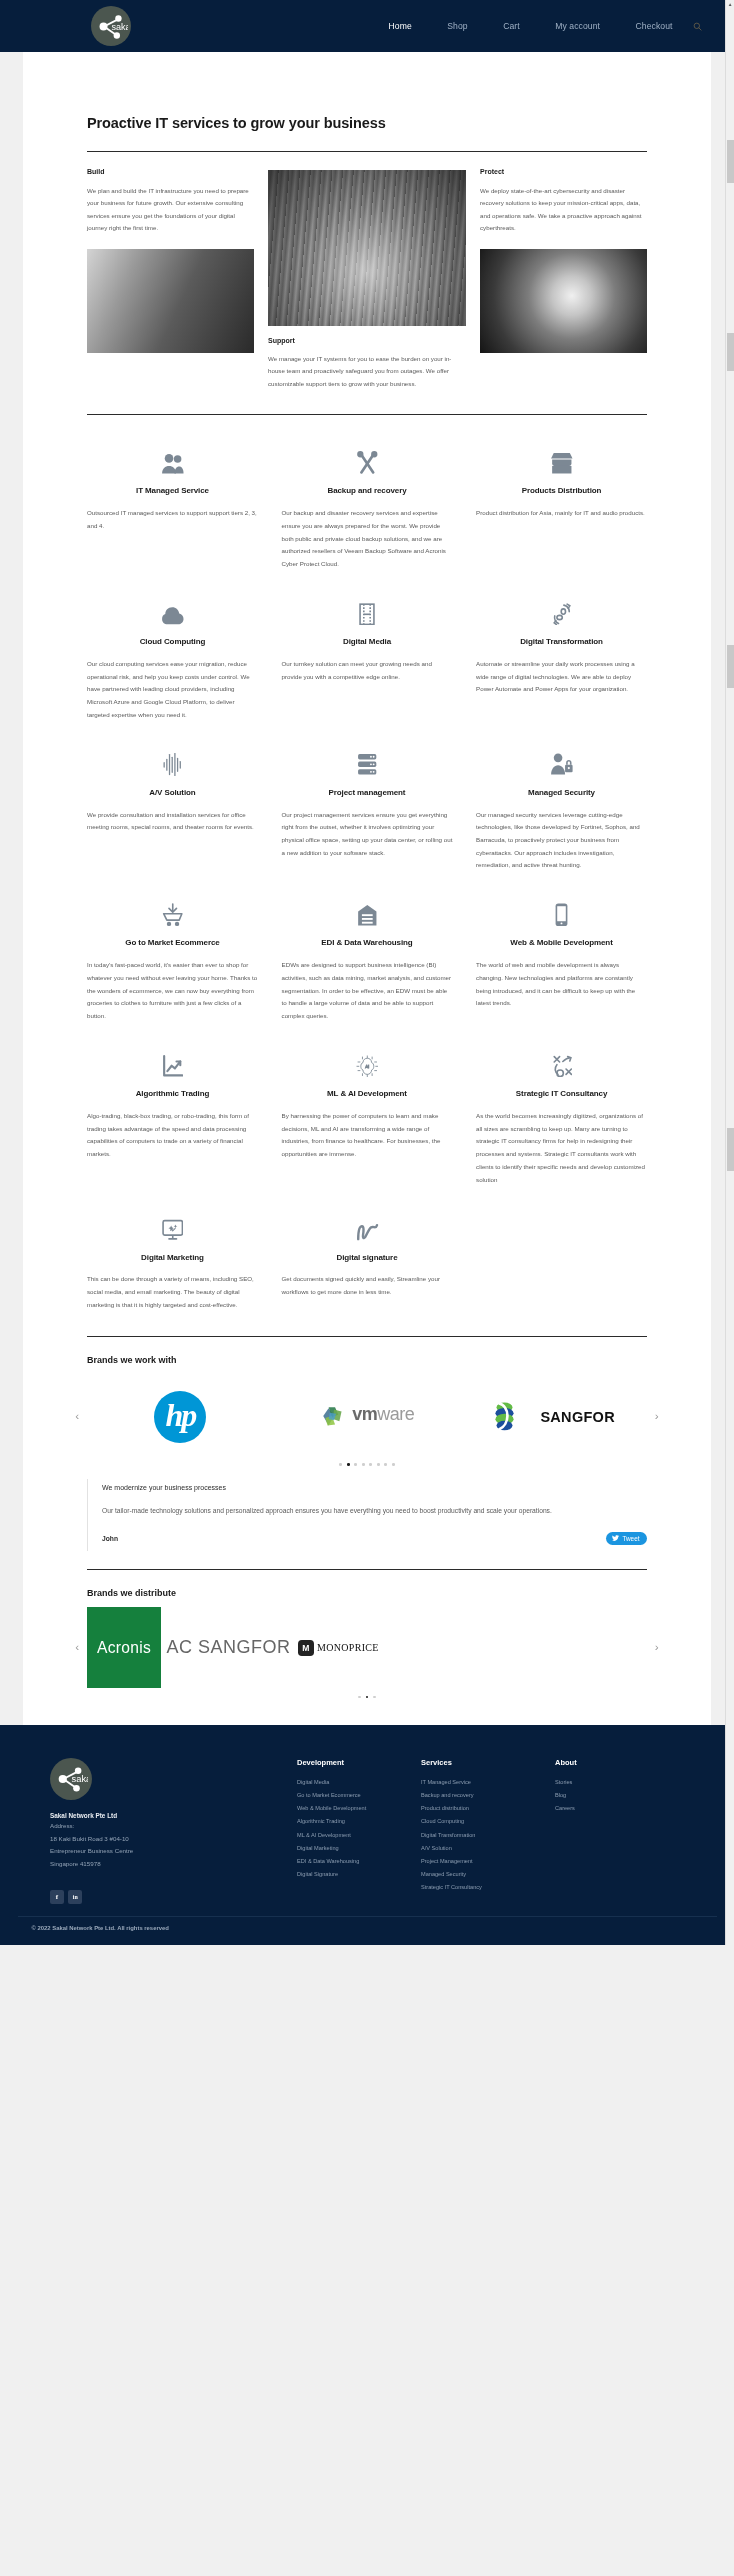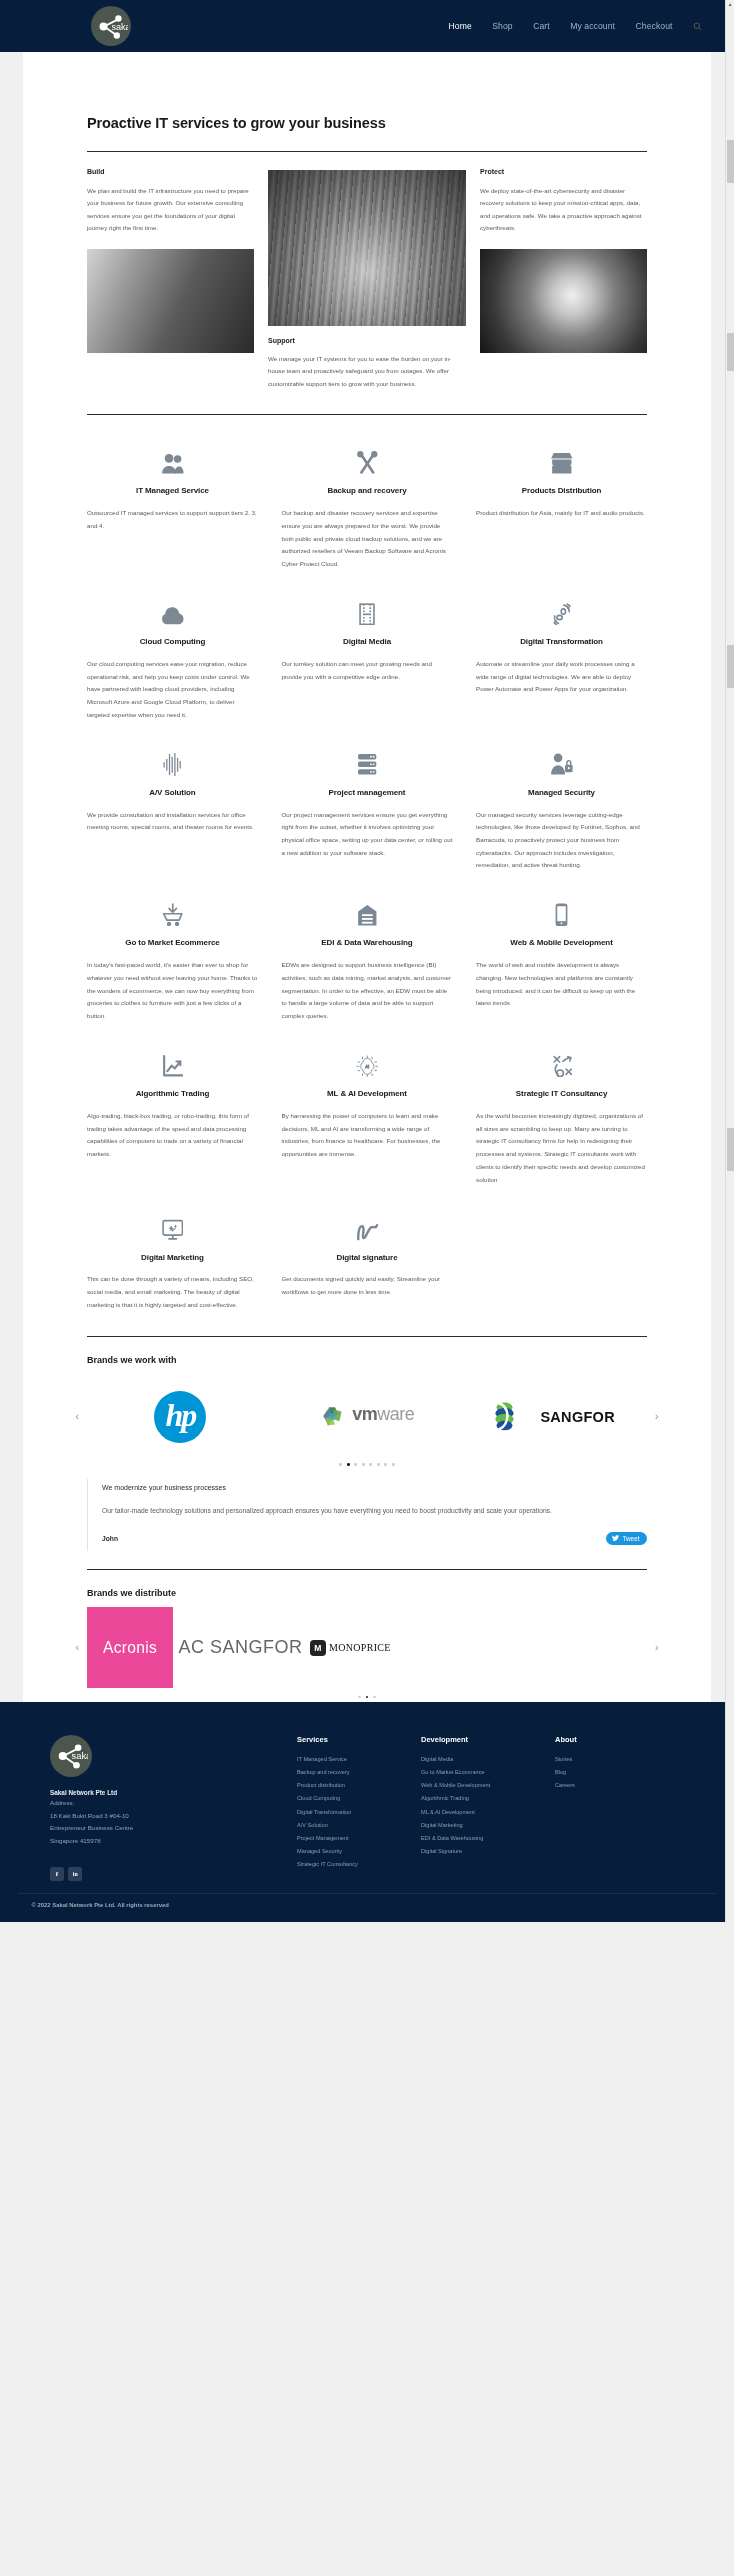--- a/index.html
+++ b/index.html
@@ -38,30 +38,31 @@
     align-items: center;
     gap: 20.4px;
   }
   .nav-link {
     color: #9fb0c4;
     font-size: 8.6px;
     letter-spacing: 0.1px;
     text-decoration: none;
     cursor: pointer;
     font-family: "Liberation Sans", sans-serif;
+    margin-left: 15px;
   }
   .nav-link.active { color: #ffffff; }
   .nav-search { color:#6b6049; cursor:pointer; display:flex; align-items:center; }
 
   
   .page {
     width: 688px;
     margin: 0 auto;
     background: #ffffff;
-    padding-bottom: 4px;
+    padding-bottom: 27px;
   }
   .inner {
     width: 560px;
     margin: 0 auto;
   }
 
   .hero { padding-top: 63px; }
   h1.hero-title {
     font-size: 14.5px;
     font-weight: bold;
@@ -236,21 +237,21 @@
 
   
   .dist-carousel {
     position: relative;
     margin-top: 9.7px;
     height: 81px;
     display: flex;
     align-items: center;
   }
   .acronis {
-    width: 86px; height: 81px; background: #ec4899;
+    width: 74px; height: 81px; background: #15803d;
     display:flex; align-items:center; justify-content:center;
     color:#fff; font-size: 15.6px; letter-spacing:0.3px; font-family:"Liberation Sans", sans-serif;
   }
   .acinf { font-size: 18px; color:#666; letter-spacing: 0.5px; margin-left: 5.4px; white-space:nowrap; }
   .mono-wrap { display:flex; align-items:center; gap:3.2px; margin-left: 7.5px; }
   .mono-badge {
     width: 16px; height: 16px; border-radius:3.8px; background:#232323;
     display:flex; align-items:center; justify-content:center; color:#fff;
     font-size: 8.6px; font-weight:bold;
   }
@@ -711,45 +712,45 @@
       <div class="f-addr">18 Kaki Bukit Road 3 #04-10</div>
       <div class="f-addr">Entrepreneur Business Centre</div>
       <div class="f-addr">Singapore 415978</div>
       <div class="socials">
         <span class="soc">f</span>
         <span class="soc" style="font-size:5.9px">in</span>
       </div>
     </div>
 
     <div class="f-col">
+      <h5>Development</h5>
+      <a>Digital Media</a>
+      <a>Go to Market Ecommerce</a>
+      <a>Web &amp; Mobile Development</a>
+      <a>Algorithmic Trading</a>
+      <a>ML &amp; AI Development</a>
+      <a>Digital Marketing</a>
+      <a>EDI &amp; Data Warehousing</a>
+      <a>Digital Signature</a>
+    </div>
+
+    <div class="f-col">
       <h5>Services</h5>
       <a>IT Managed Service</a>
       <a>Backup and recovery</a>
       <a>Product distribution</a>
       <a>Cloud Computing</a>
       <a>Digital Transformation</a>
       <a>A/V Solution</a>
       <a>Project Management</a>
       <a>Managed Security</a>
       <a>Strategic IT Consultancy</a>
     </div>
 
     <div class="f-col">
-      <h5>Development</h5>
-      <a>Digital Media</a>
-      <a>Go to Market Ecommerce</a>
-      <a>Web &amp; Mobile Development</a>
-      <a>Algorithmic Trading</a>
-      <a>ML &amp; AI Development</a>
-      <a>Digital Marketing</a>
-      <a>EDI &amp; Data Warehousing</a>
-      <a>Digital Signature</a>
-    </div>
-
-    <div class="f-col">
       <h5>About</h5>
       <a>Stories</a>
       <a>Blog</a>
       <a>Careers</a>
     </div>
   </div>
 
   <div class="f-divider"></div>
   <div class="copyright">© 2022 Sakal Network Pte Ltd. All rights reserved</div>
 </div>

